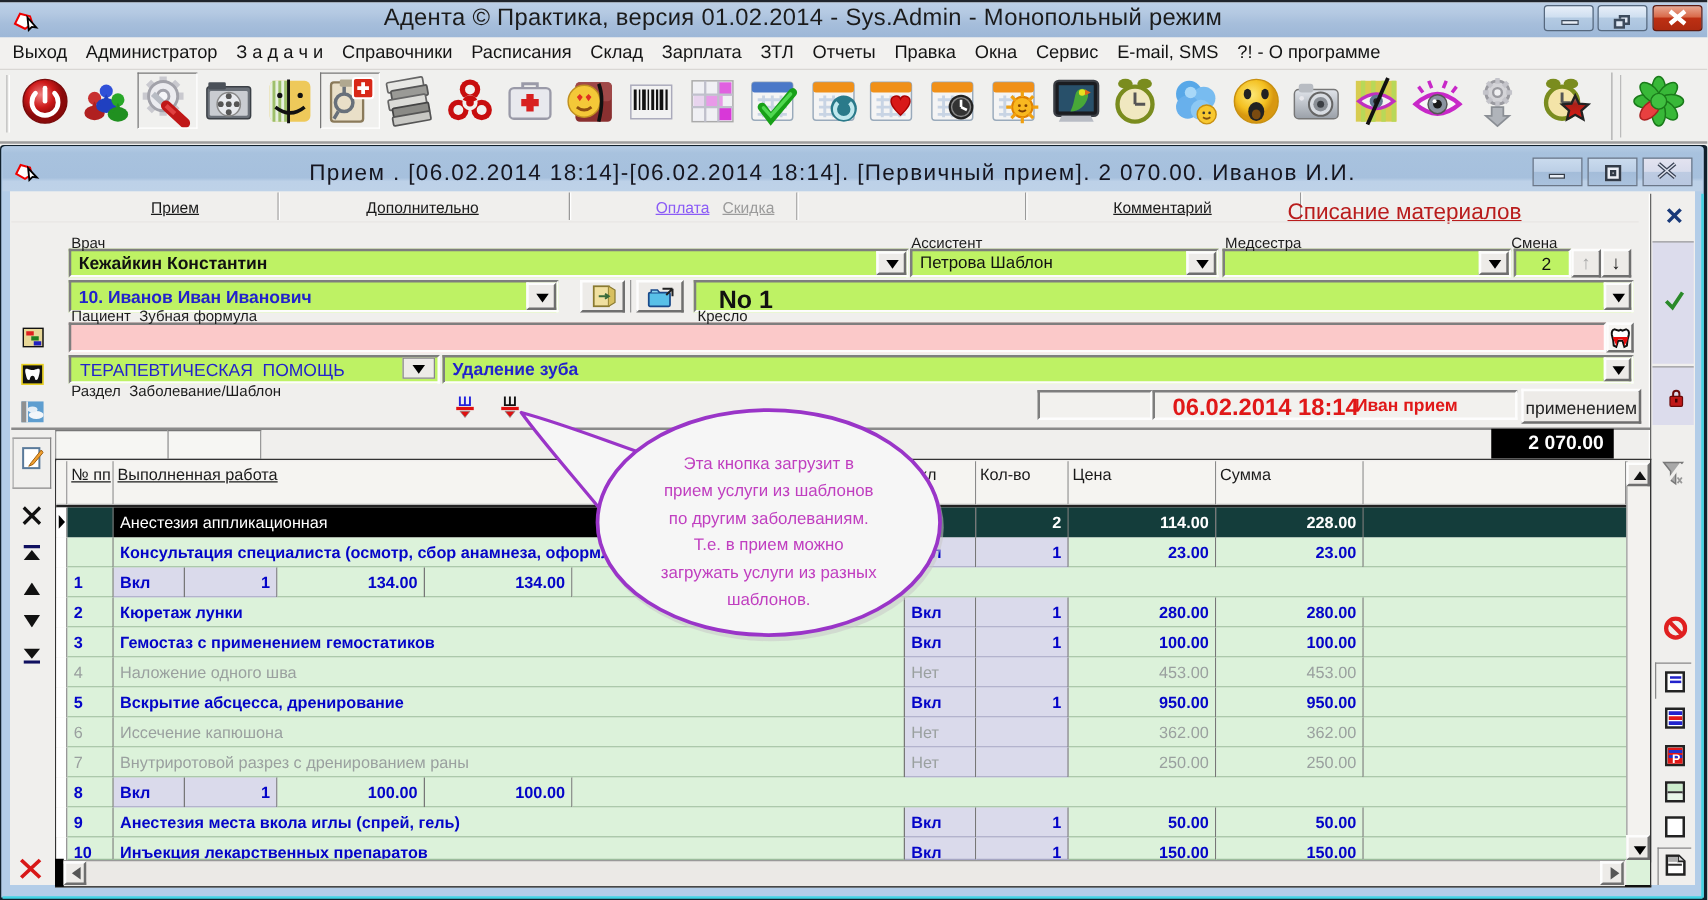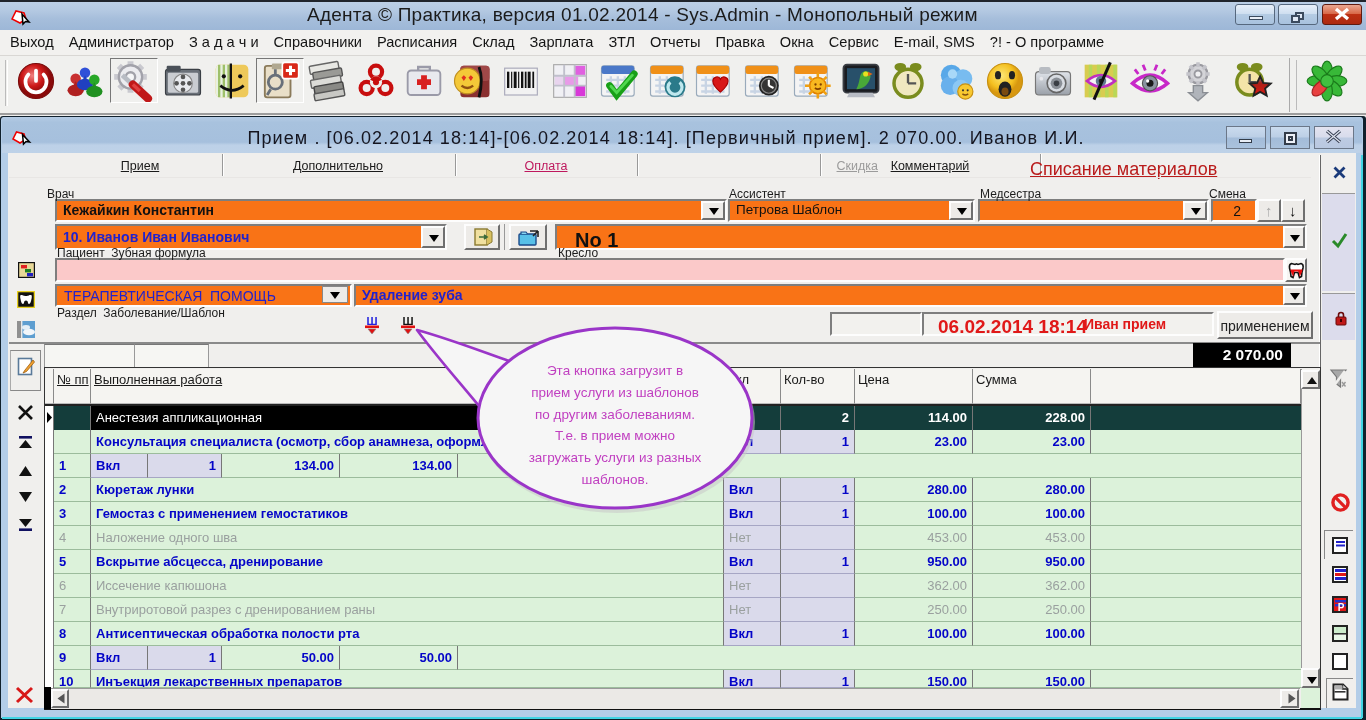--- a/index.html
+++ b/index.html
@@ -1,19 +1,19 @@
 <!DOCTYPE html>
 <html><head><meta charset="utf-8">
 <style>
 *{margin:0;padding:0;box-sizing:border-box}
 html,body{width:1366px;height:720px;overflow:hidden}
 body{font-family:"Liberation Sans",sans-serif;position:relative;background:#f0efed}
 .ab{position:absolute}
 .lbl{position:absolute;font-size:12px;color:#1c1c1c;white-space:nowrap;z-index:5}
-.sunk{position:absolute;border:2px solid;border-color:#7e7e7e #fdfdfd #fdfdfd #7e7e7e;background:#f97316}
+.sunk{position:absolute;border:2px solid;border-color:#7e7e7e #fdfdfd #fdfdfd #7e7e7e;background:#bef264}
 .cbtn{position:absolute;background:#edebe8;border:2px solid;border-color:#fdfdfd #6f6f6f #6f6f6f #fdfdfd}
 .tri{position:absolute;width:0;height:0;border-left:5px solid transparent;border-right:5px solid transparent;border-top:7px solid #000}
 .triu{position:absolute;width:0;height:0;border-left:5px solid transparent;border-right:5px solid transparent;border-bottom:7px solid #000}
 .row{position:absolute;left:45px;width:1275px;height:24px;display:flex}
 .c0{width:9px;background:#fff;border-right:1px solid #777}
 .c1{width:37px;border-right:1px solid #777}
 .c2{width:633px;border-right:1px solid #777}
 .c3{width:57px;border-right:1px solid #777}
 .c4{width:74px;border-right:1px solid #777}
 .c5{width:118px;border-right:1px solid #777}
@@ -382,41 +382,41 @@
 <div class="ab" style="left:455px;top:154px;width:1px;height:22px;background:#999"></div>
 <div class="ab" style="left:456px;top:154px;width:1px;height:22px;background:#fff"></div>
 <div class="ab" style="left:637px;top:154px;width:1px;height:22px;background:#999"></div>
 <div class="ab" style="left:638px;top:154px;width:1px;height:22px;background:#fff"></div>
 <div class="ab" style="left:820px;top:154px;width:1px;height:22px;background:#999"></div>
 <div class="ab" style="left:821px;top:154px;width:1px;height:22px;background:#fff"></div>
 <div class="ab" style="left:1040px;top:154px;width:1px;height:22px;background:#999"></div>
 <div class="ab" style="left:1041px;top:154px;width:1px;height:22px;background:#fff"></div>
 <div class="ab" style="left:-10px;top:159px;width:300px;text-align:center;font-size:12.5px;color:#1a1a1a"><span style="text-decoration:underline">Прием</span></div>
 <div class="ab" style="left:188px;top:159px;width:300px;text-align:center;font-size:12.5px;color:#1a1a1a"><span style="text-decoration:underline">Дополнительно</span></div>
-<div class="ab" style="left:396px;top:159px;width:300px;text-align:center;font-size:12.5px;color:#be185d"><span style="text-decoration:underline">Оплата</span></div>
-<div class="ab" style="left:578px;top:159px;width:300px;text-align:right;font-size:12.5px;color:#9b9b9b"><span style="text-decoration:underline">Скидка</span></div>
+<div class="ab" style="left:396px;top:159px;width:300px;text-align:center;font-size:12.5px;color:#8b5cf6"><span style="text-decoration:underline">Оплата</span></div>
+<div class="ab" style="left:578px;top:159px;width:300px;text-align:left;font-size:12.5px;color:#9b9b9b"><span style="text-decoration:underline">Скидка</span></div>
 <div class="ab" style="left:780px;top:159px;width:300px;text-align:center;font-size:12.5px;color:#1a1a1a"><span style="text-decoration:underline">Комментарий</span></div>
 <div class="ab" style="left:1030px;top:159px;width:300px;text-align:left;font-size:18px;color:#b91c1c"><span style="text-decoration:underline">Списание материалов</span></div>
 <div class="ab" style="left:9px;top:177px;width:1302px;height:1px;background:#e8e6e4"></div>
 <div class="ab" style="left:1320px;top:155px;width:1px;height:535px;background:#666"></div>
 <div class="ab" style="left:1319px;top:155px;width:1px;height:535px;background:#fff"></div>
 <svg class="ab" style="left:1332px;top:165px" width="15" height="15">
     <path d="M2.5 2.5 L12.5 12.5 M12.5 2.5 L2.5 12.5" stroke="#1a3a7a" stroke-width="2.8"></path>
   </svg>
 <div class="ab" style="left:1322px;top:193px;width:33px;height:98px;background:#dcdcec;border-top:1px solid #999"></div>
 <div class="ab" style="left:1322px;top:293px;width:33px;height:47px;background:#dcdcec;border-top:1px solid #999"></div>
 <svg class="ab" style="left:1330px;top:231px" width="19" height="19">
     <path d="M3 10 L8 15 L16 3" fill="none" stroke="#2a8a2a" stroke-width="3"></path>
   </svg>
 <svg class="ab" style="left:1334px;top:311px" width="14" height="15">
     <rect x="2" y="6" width="10" height="8" rx="1" fill="#c01818" stroke="#6a0a0a" stroke-width="1"></rect>
     <path d="M4.5 6V4a2.5 2.5 0 0 1 5 0v2" fill="none" stroke="#6a0a0a" stroke-width="1.6"></path>
     <rect x="6" y="8" width="2" height="3" fill="#400"></rect>
   </svg>
-<div class="lbl" style="left:47px;top:187px">Врач</div>
+<div class="lbl" style="left:57px;top:187px">Врач</div>
 <div class="lbl" style="left:729px;top:187px">Ассистент</div>
 <div class="lbl" style="left:980px;top:187px">Медсестра</div>
 <div class="lbl" style="left:1209px;top:187px">Смена</div>
 <div class="lbl" style="left:57px;top:246px">Пациент&nbsp;&nbsp;Зубная формула</div>
 <div class="lbl" style="left:558px;top:246px">Кресло</div>
 <div class="lbl" style="left:57px;top:306px">Раздел&nbsp;&nbsp;Заболевание/Шаблон</div>
 <div class="sunk" style="left:55px;top:199px;width:672px;height:23px">
     <div style="position:absolute;left:6px;top:1px;font-size:14px;font-weight:bold;color:#111;white-space:nowrap">Кежайкин Константин</div>
     <div class="cbtn" style="right:0;top:0;width:24px;height:19px">
       <div class="tri" style="left:6px;top:5px"></div>
@@ -690,30 +690,30 @@
 <div class="c2 g gt" style="padding-left:5px">Внутриротовой разрез с дренированием раны</div>
 <div class="c3 v gt" style="padding-left:5px">Нет</div>
 <div class="c4 v gt num"></div>
 <div class="c5 g gt num">250.00</div>
 <div class="c6 g gt num">250.00</div>
 <div class="c7 g"></div>
   </div>
 <div class="row " style="top:622px;">
 <div class="c0"></div>
 <div class="c1 g bt" style="padding-left:5px">8</div>
-<div class="c2 g bt" style="padding-left:5px">Антисептическая обработка полости рта</div>
 <div class="c3 v bt" style="padding-left:5px">Вкл</div>
 <div class="c4 v bt num">1</div>
 <div class="c5 g bt num">100.00</div>
 <div class="c6 g bt num">100.00</div>
 <div class="c7 g"></div>
   </div>
 <div class="row " style="top:646px;">
 <div class="c0"></div>
 <div class="c1 g bt" style="padding-left:5px">9</div>
+<div class="c2 g bt" style="padding-left:5px">Анестезия места вкола иглы (спрей, гель)</div>
 <div class="c3 v bt" style="padding-left:5px">Вкл</div>
 <div class="c4 v bt num">1</div>
 <div class="c5 g bt num">50.00</div>
 <div class="c6 g bt num">50.00</div>
 <div class="c7 g"></div>
   </div>
 <div class="row " style="top:670px;height:18px;overflow:hidden">
 <div class="c0"></div>
 <div class="c1 g bt" style="padding-left:5px">10</div>
 <div class="c2 g bt" style="padding-left:5px">Инъекция лекарственных препаратов</div>

